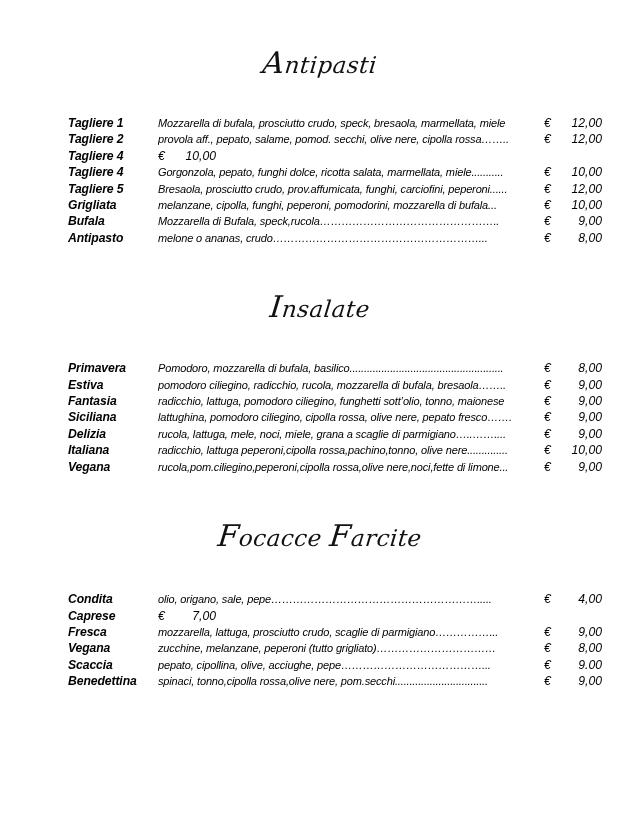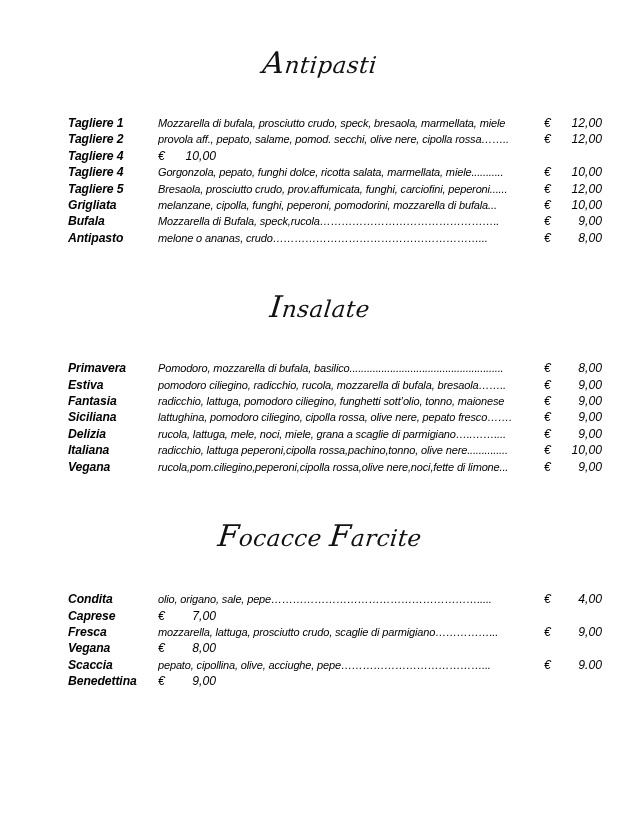--- a/index.html
+++ b/index.html
@@ -242,35 +242,37 @@
       <div class="row">
         <div class="name">Fresca</div>
         <div class="desc">mozzarella, lattuga, prosciutto crudo, scaglie di parmigiano……………...</div>
         <div class="price">
             <span class="cur">€</span>
             <span class="amt">9,00</span>
           </div>
       </div>
       <div class="row">
         <div class="name">Vegana</div>
+        <div class="desc">zucchine, melanzane, peperoni (tutto grigliato)……………………………</div>
         <div class="price">
             <span class="cur">€</span>
             <span class="amt">8,00</span>
           </div>
       </div>
       <div class="row">
         <div class="name">Scaccia</div>
         <div class="desc">pepato, cipollina, olive, acciughe, pepe…………………………………...</div>
         <div class="price">
             <span class="cur">€</span>
             <span class="amt">9.00</span>
           </div>
       </div>
       <div class="row">
         <div class="name">Benedettina</div>
+        <div class="desc">spinaci, tonno,cipolla rossa,olive nere, pom.secchi................................</div>
         <div class="price">
             <span class="cur">€</span>
             <span class="amt">9,00</span>
           </div>
       </div>
     </div>
   </div>
 
 </div>
 

